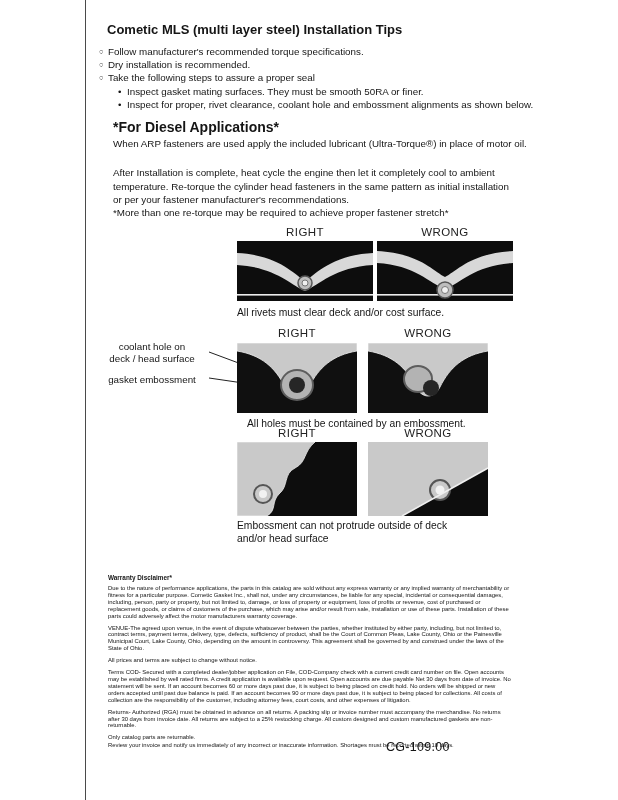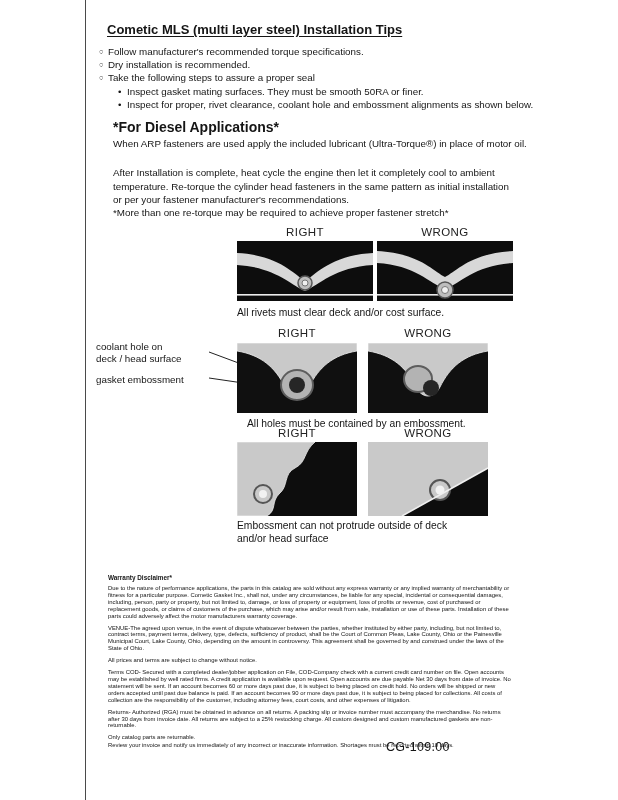--- a/index.html
+++ b/index.html
@@ -2,39 +2,39 @@
 <html><head>
 <meta charset="utf-8">
 <style>
   * { margin:0; padding:0; box-sizing:border-box; }
   html,body { width:618px; height:800px; }
   body { font-family:"Liberation Sans", sans-serif; background:#ffffff; color:#151515; }
   .page { position:relative; width:618px; height:800px; background:#fff; overflow:hidden; }
   .abs { position:absolute; }
   .edge-line { position:absolute; left:85px; top:0; width:1px; height:800px; background:#4a4a4a; }
 
-  .title { left:107px; top:22px; font-size:13px; font-weight:bold; text-decoration:underline; text-underline-offset:2px; white-space:nowrap; }
+  .title { left:107px; top:22px; font-size:13px; font-weight:bold; text-underline-offset:2px; white-space:nowrap; }
 
   .tips { left:99px; top:45px; font-size:9.8px; }
   .tip { display:flex; line-height:13.2px; white-space:nowrap; }
   .tip .m { width:9px; font-size:7.5px; line-height:13.2px; }
   .tip.sub { margin-left:19px; }
   .tip.sub .m { font-size:9.8px; }
 
   .diesel-heading { left:113px; top:119px; font-size:14px; font-weight:bold; white-space:nowrap; }
   .para { font-size:9.8px; }
   .para .ln { line-height:13.5px; white-space:nowrap; }
   .p1 { left:113px; top:137px; }
   .p2 { left:113px; top:166px; }
   .p3 { left:113px; top:206px; }
 
   .dlabel { font-size:11.5px; text-align:center; letter-spacing:0.4px; color:#222; }
   .caption { font-size:10.3px; }
   .caption .ln { line-height:13px; white-space:nowrap; }
-  .ann { font-size:9.8px; text-align:left; line-height:11.5px; }
+  .ann { font-size:9.8px; text-align:center; line-height:11.5px; }
   svg.diagram { display:block; }
   .pointer-lines { pointer-events:none; }
 
   .disclaimer { left:108px; top:574px; width:404px; }
   .dh { font-size:6.4px; font-weight:bold; margin-bottom:4px; }
   .dp { font-size:5.9px; line-height:6.9px; margin-bottom:5px; }
   .dp.tight { margin-bottom:1px; }
 
   .footer { left:386px; top:740px; font-size:12.5px; letter-spacing:0.3px; }
 </style>

